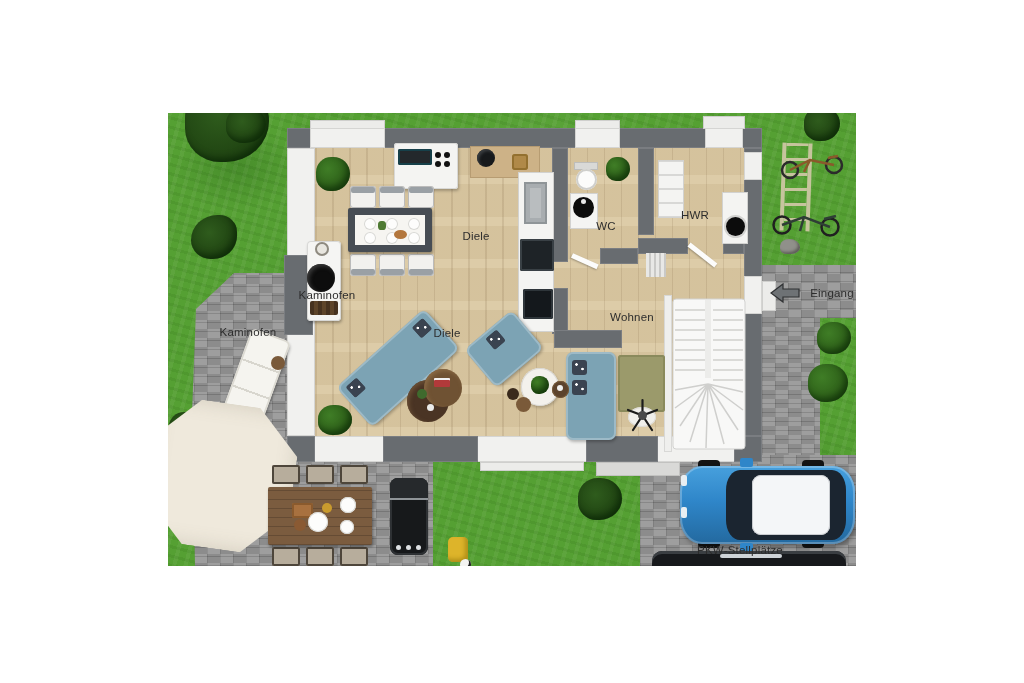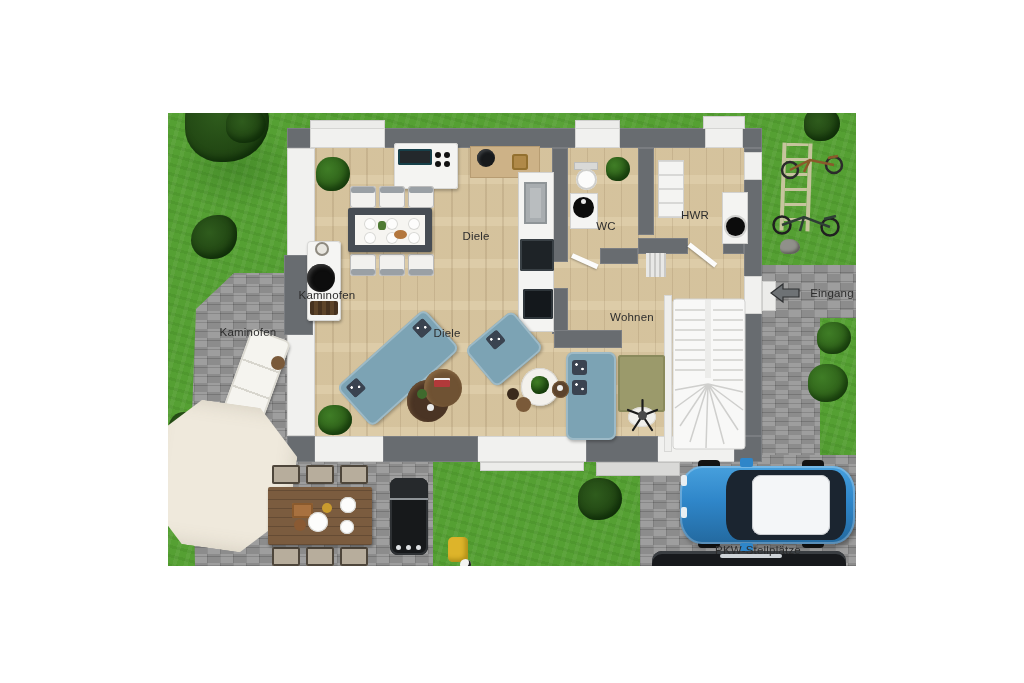--- a/index.html
+++ b/index.html
@@ -270,15 +270,15 @@
   </svg>
 
   <div class="label" style="left:308px;top:123px;">Diele</div>
   <div class="label" style="left:438px;top:113px;">WC</div>
   <div class="label" style="left:527px;top:102px;">HWR</div>
   <div class="label" style="left:159px;top:182px;">Kaminofen</div>
   <div class="label" style="left:279px;top:220px;">Diele</div>
   <div class="label" style="left:464px;top:204px;">Wohnen</div>
   <div class="label" style="left:80px;top:219px;">Kaminofen</div>
   <div class="label" style="left:664px;top:180px;">Eingang</div>
-  <div class="label" style="left:590px;top:437px;">PKW-Stellplätze</div>
+  <div class="label" style="left:572px;top:437px;">PKW-Stellplätze</div>
 
 </div>
 
 </body></html>

